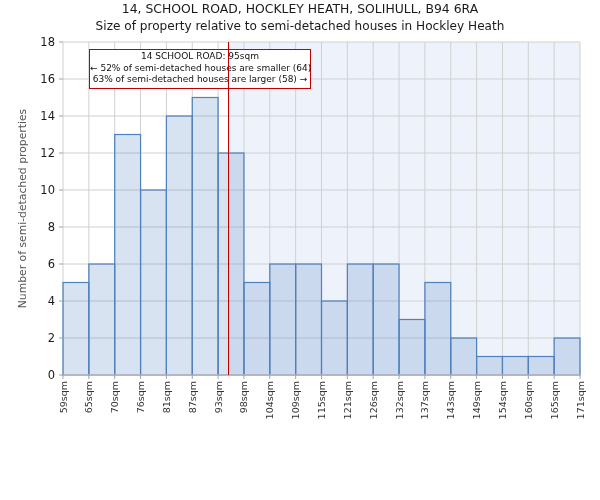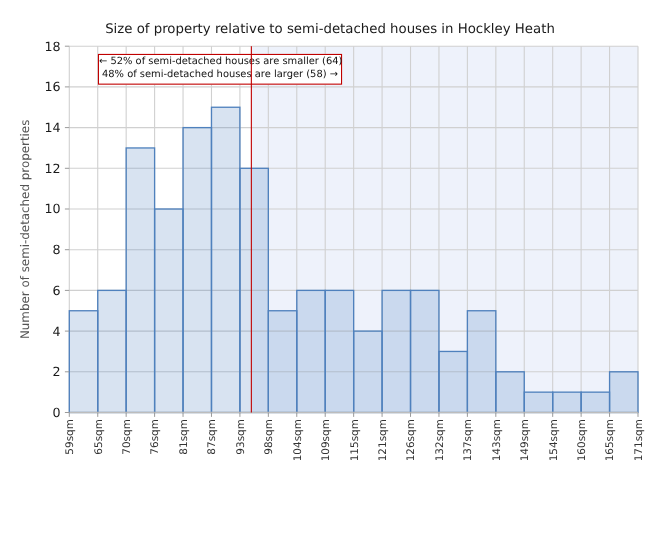--- a/index.html
+++ b/index.html
@@ -26,20 +26,21 @@
     transform:rotate(-90deg);transform-origin:0 0;text-align:center;
     font-size:10.8px;color:#555;
   }
   .footer{position:absolute;left:57px;top:471px;z-index:1;}
   .footer div{font-size:9.3px;line-height:10.4px;color:#595959;}
 </style>
 </head>
 <body>
 
 <div id="app">
+  <div class="chart-title">14, SCHOOL ROAD, HOCKLEY HEATH, SOLIHULL, B94 6RA</div>
   <div class="chart-subtitle">Size of property relative to semi-detached houses in Hockley Heath</div>
 
   <svg id="plot" width="600" height="470">
       <rect x="228.44000000000003" y="42" width="351.55999999999995" height="333" fill="#eef2fb"></rect>
       <line x1="63" y1="338" x2="580" y2="338" stroke="#d0d0d0" stroke-width="1"></line>
       <line x1="63" y1="301" x2="580" y2="301" stroke="#d0d0d0" stroke-width="1"></line>
       <line x1="63" y1="264" x2="580" y2="264" stroke="#d0d0d0" stroke-width="1"></line>
       <line x1="63" y1="227" x2="580" y2="227" stroke="#d0d0d0" stroke-width="1"></line>
       <line x1="63" y1="190" x2="580" y2="190" stroke="#d0d0d0" stroke-width="1"></line>
       <line x1="63" y1="153" x2="580" y2="153" stroke="#d0d0d0" stroke-width="1"></line>
@@ -146,22 +147,23 @@
       <text x="55" y="157" text-anchor="end" font-size="11.5" fill="#1a1a1a">12</text>
       <line x1="59" y1="116" x2="63" y2="116" stroke="#999" stroke-width="0.9"></line>
       <text x="55" y="120" text-anchor="end" font-size="11.5" fill="#1a1a1a">14</text>
       <line x1="59" y1="79" x2="63" y2="79" stroke="#999" stroke-width="0.9"></line>
       <text x="55" y="83" text-anchor="end" font-size="11.5" fill="#1a1a1a">16</text>
       <line x1="59" y1="42" x2="63" y2="42" stroke="#999" stroke-width="0.9"></line>
       <text x="55" y="46" text-anchor="end" font-size="11.5" fill="#1a1a1a">18</text>
     </svg>
 
   <div class="marker-annotation" style="border-color: rgb(192, 0, 0);">
+    <div class="ann-line">14 SCHOOL ROAD: 95sqm</div>
     <div class="ann-line">← 52% of semi-detached houses are smaller (64)</div>
-    <div class="ann-line">48% of semi-detached houses are larger (58) →</div>
+    <div class="ann-line">63% of semi-detached houses are larger (58) →</div>
   </div>
 
   <div class="marker-line" style="left: 227.64px; top: 42px; height: 333px; background: rgb(192, 0, 0);"></div>
 
   <div class="yaxis-title">Number of semi-detached properties</div>
 
   <div class="footer">
   </div>
 </div>
 

